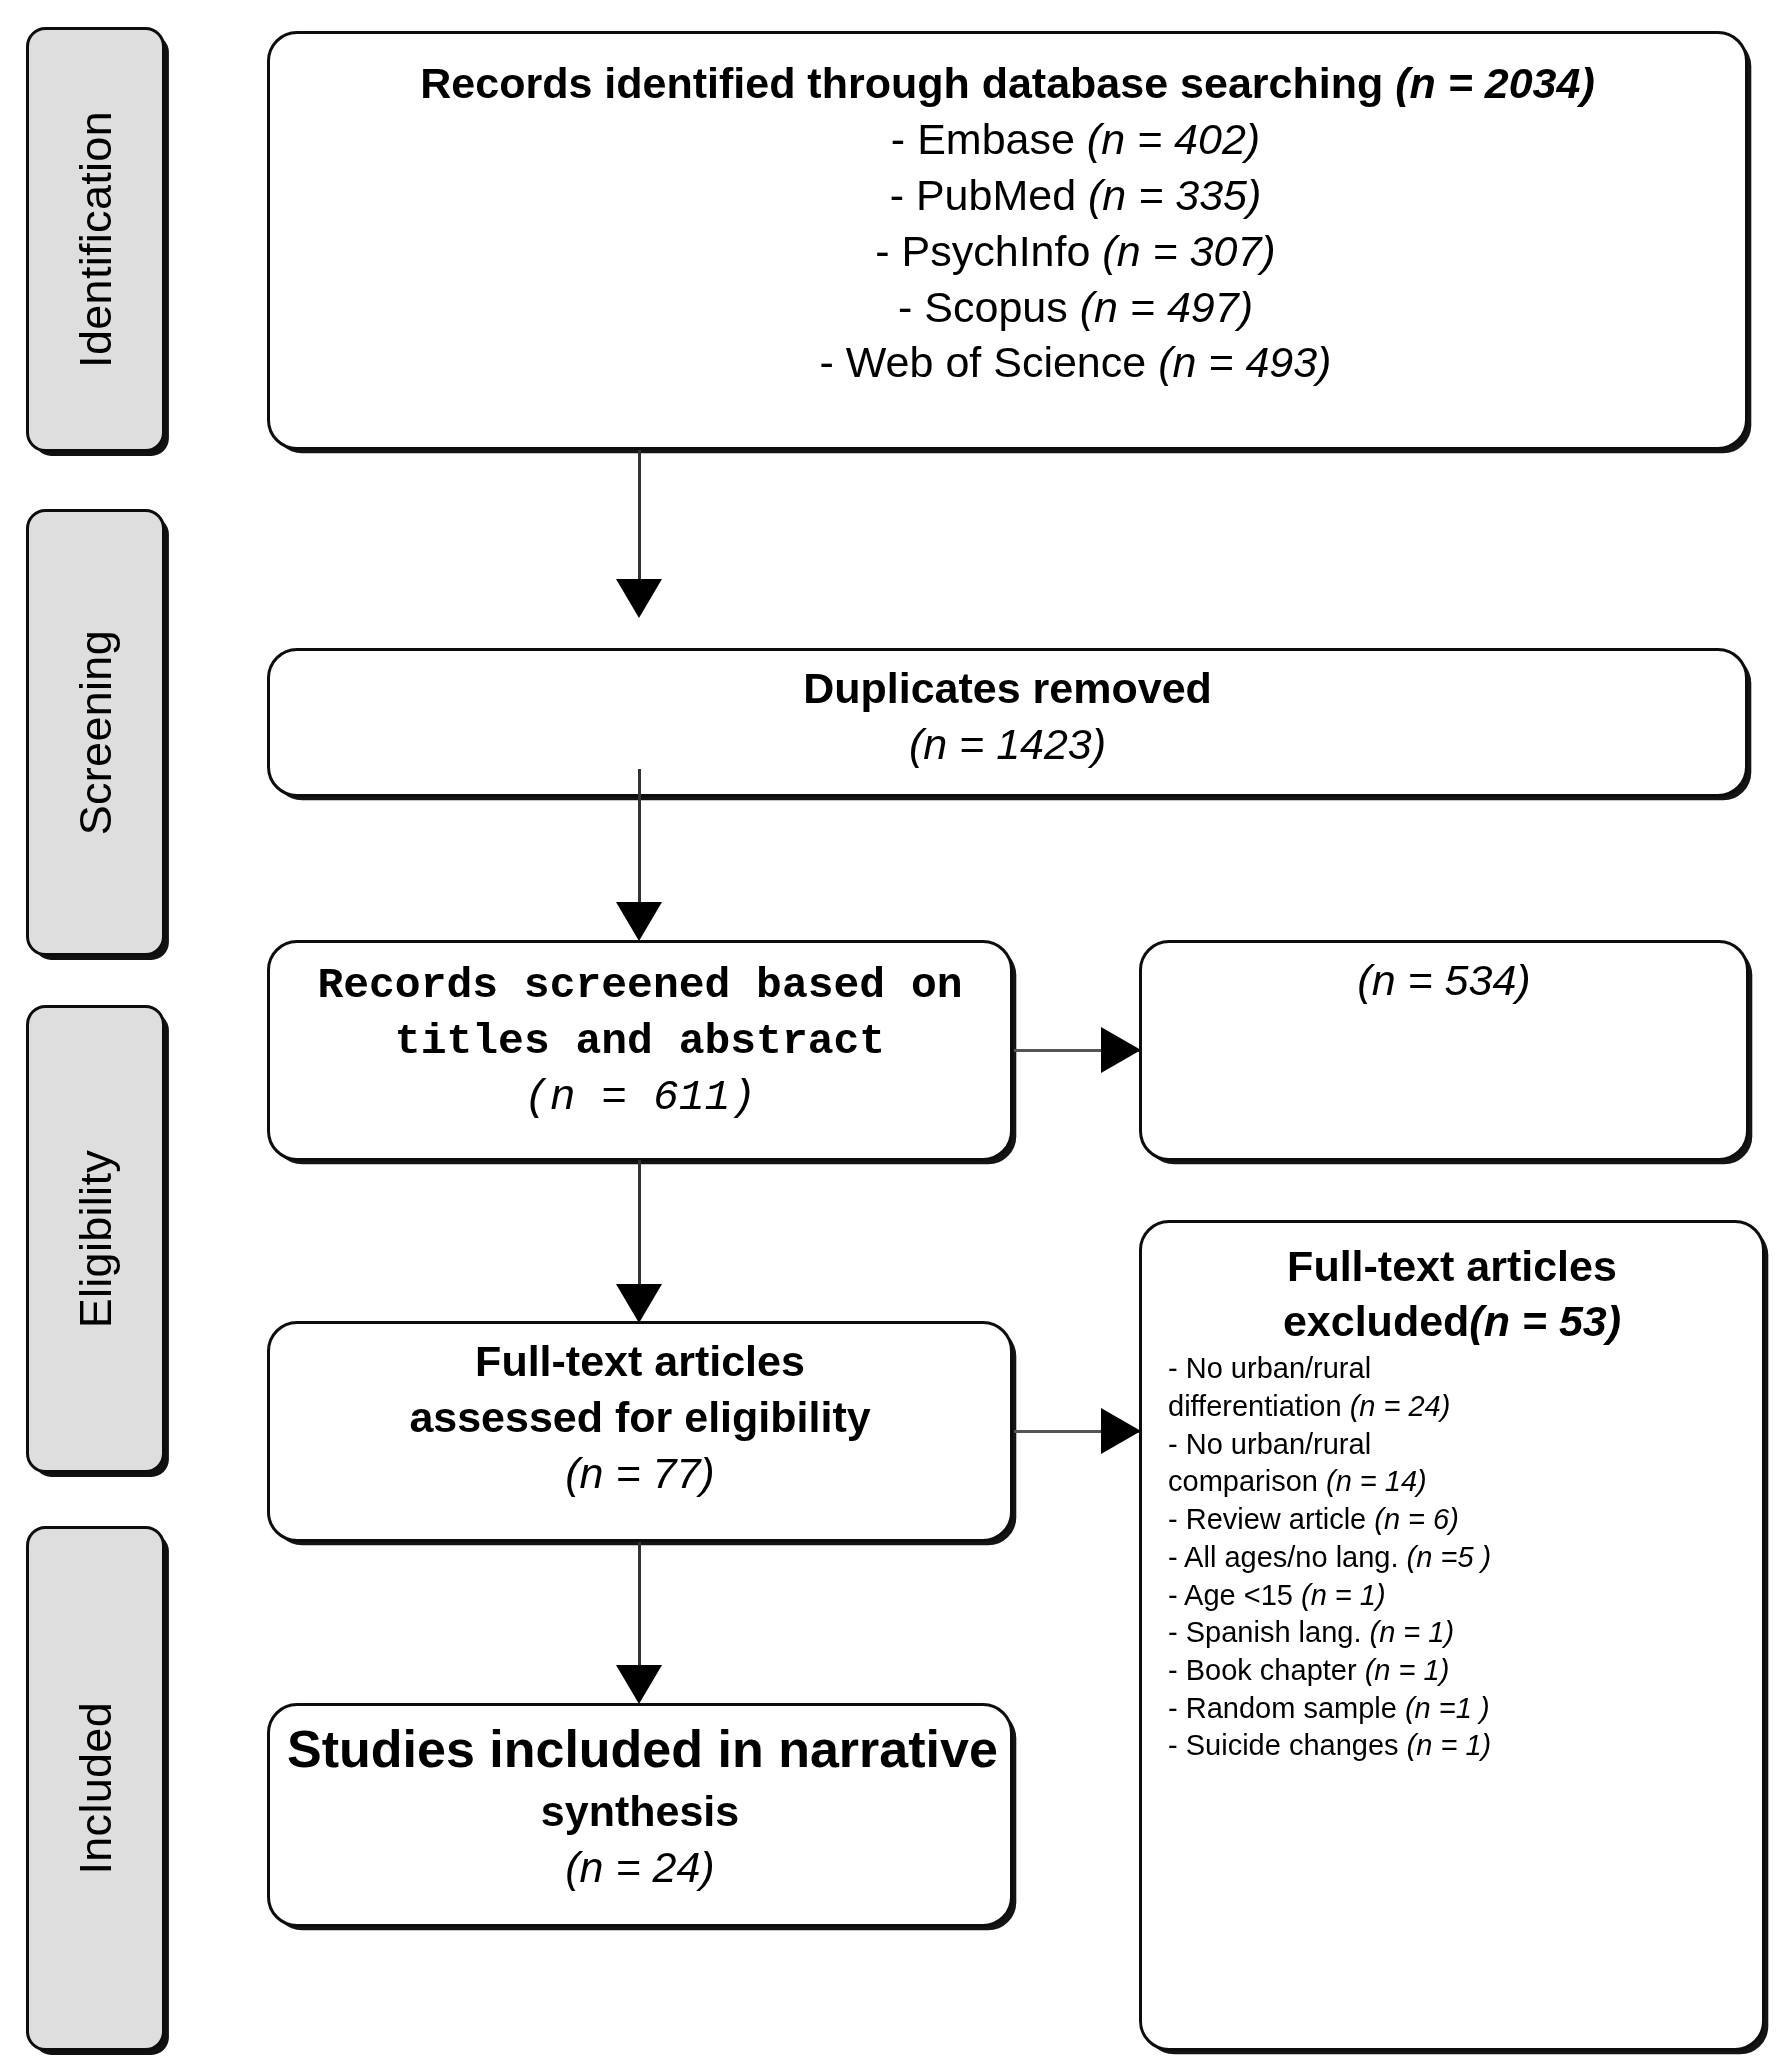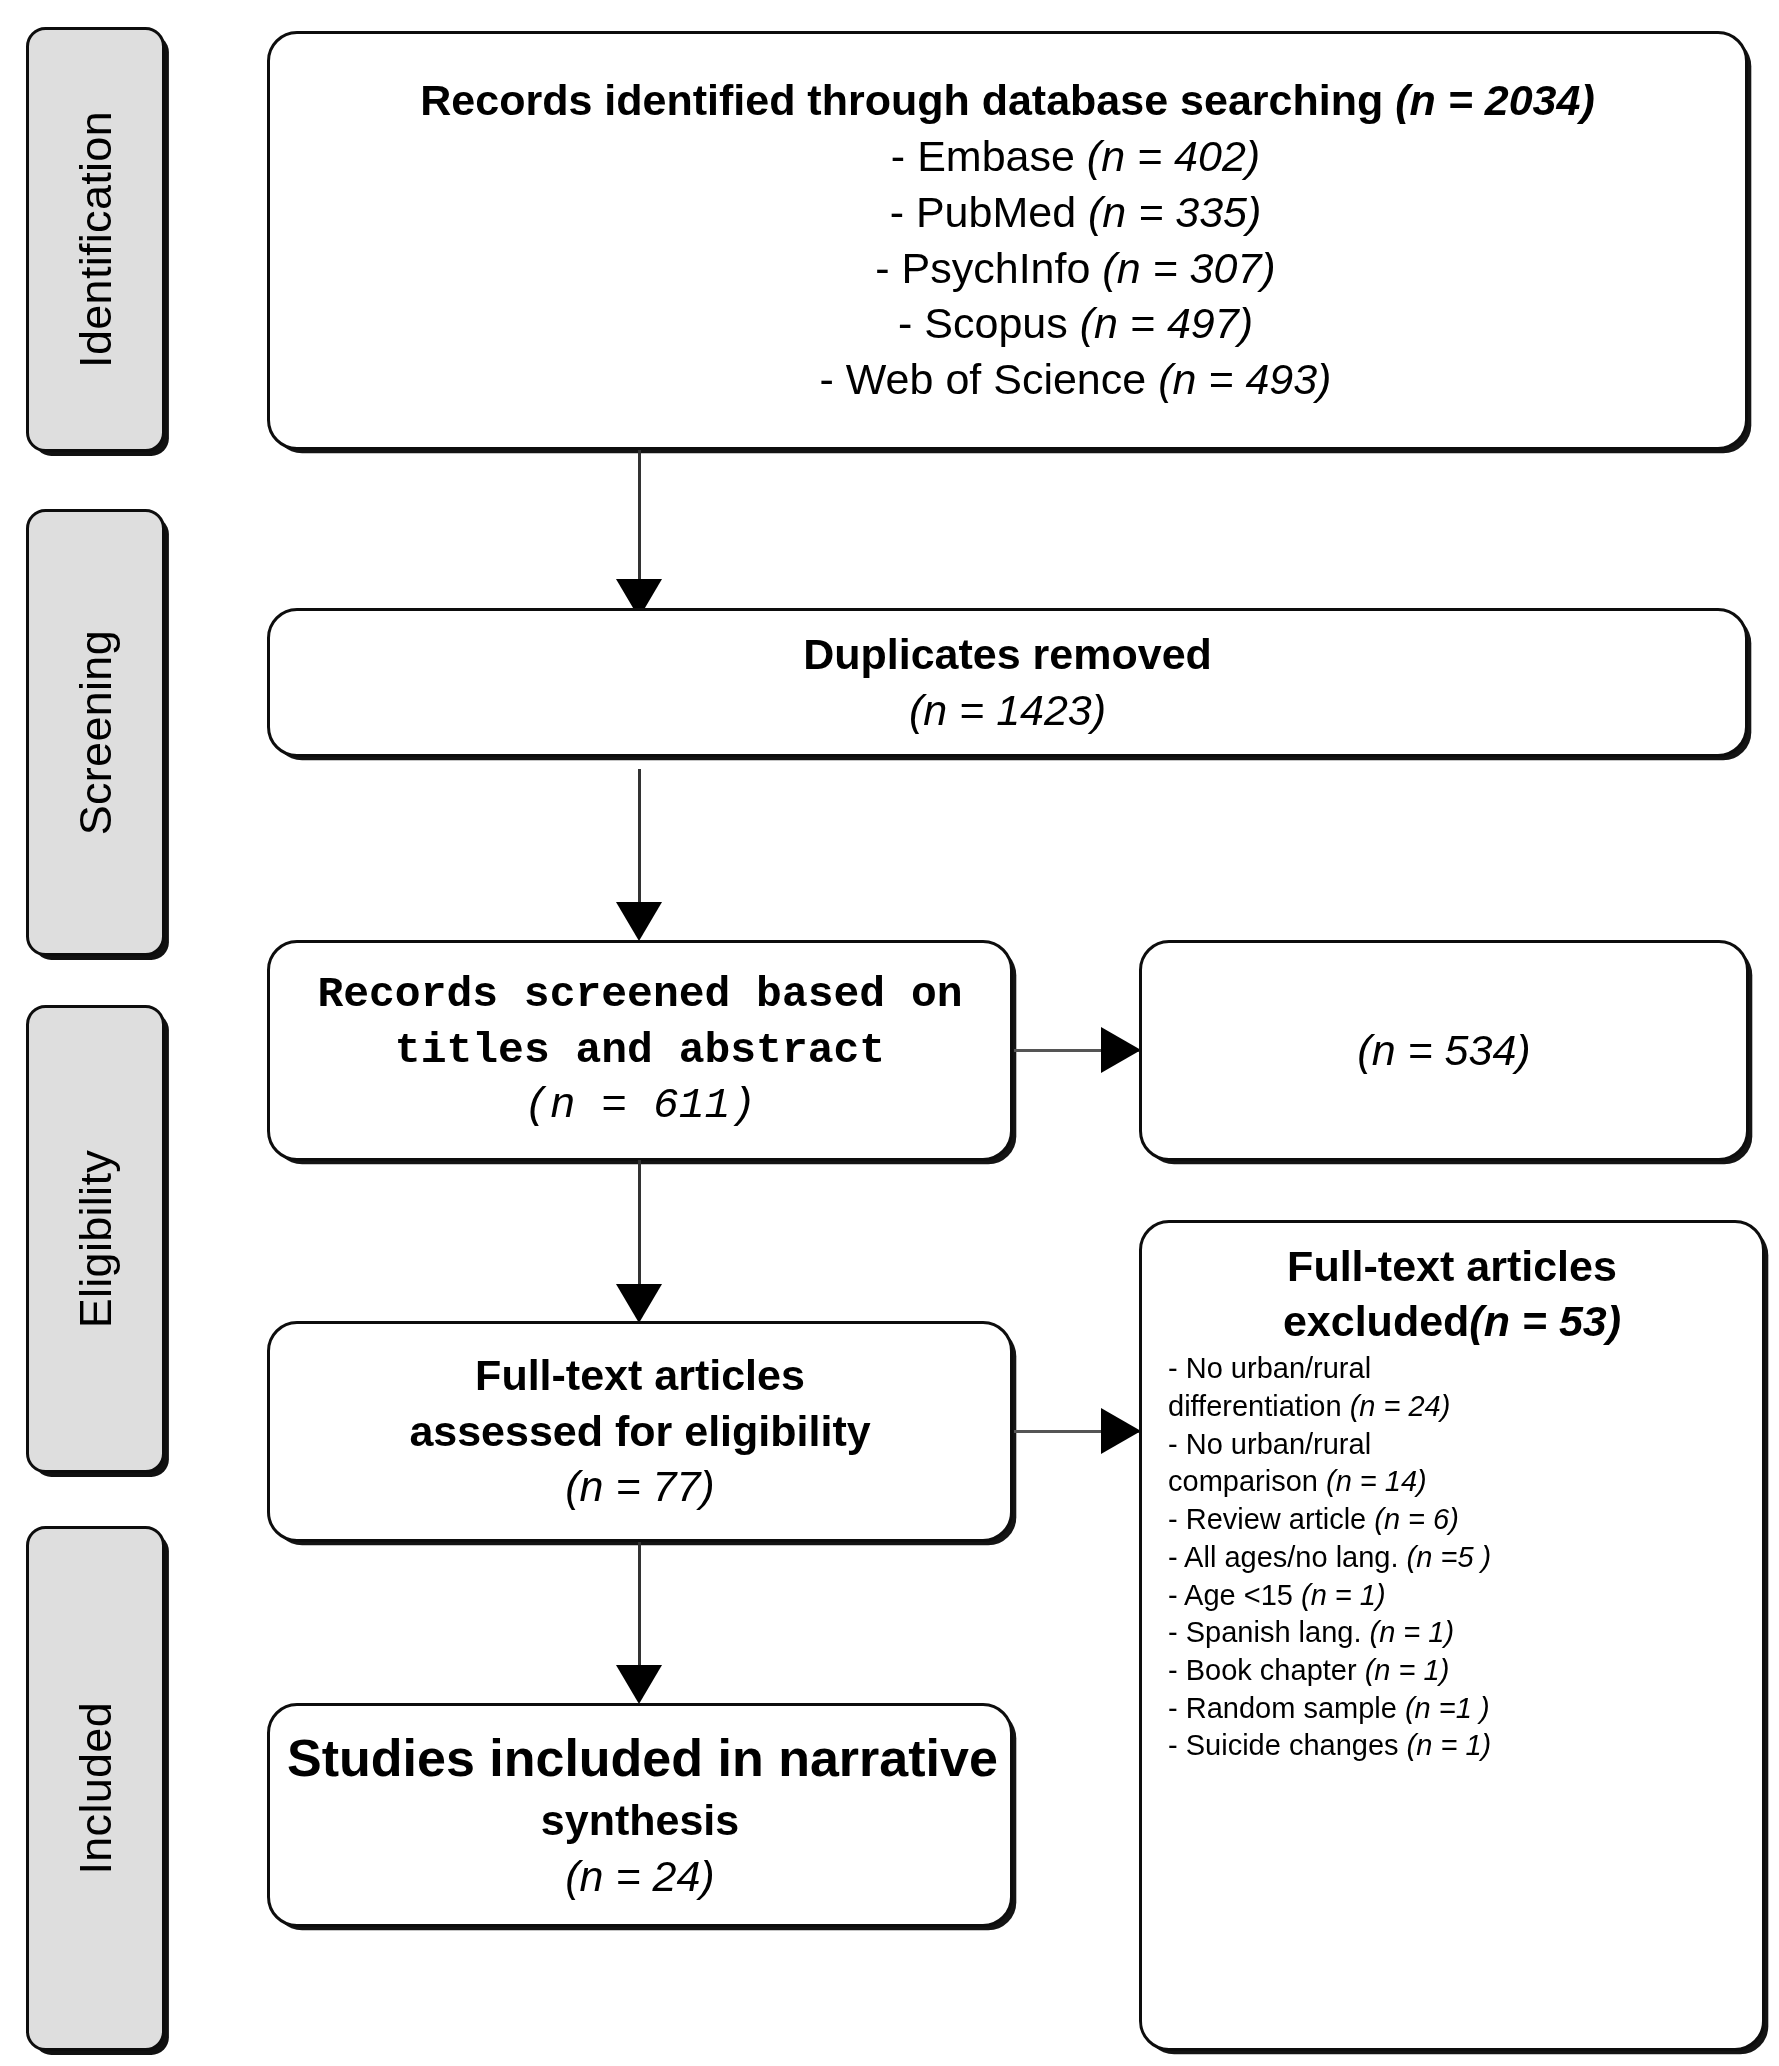--- a/index.html
+++ b/index.html
@@ -45,21 +45,20 @@
   
   .box {
     position: absolute;
     background: #ffffff;
     border: 3.2px solid #0d0d0d;
     border-radius: 30px;
     box-shadow: 5.2px 5.2px 0 -1.9px #141414;
     box-sizing: border-box;
     display: flex;
     flex-direction: column;
-    justify-content: center;
   }
   .box.list-top { justify-content: flex-start; }
 
   .line {
     font-size: 43px;
     line-height: 1.30;
     text-align: center;
     white-space: nowrap;
   }
   .line.b { font-weight: bold; }
@@ -147,21 +146,21 @@
     </div>
     <div class="line indent">
       <span>- Web of Science</span>
       <i>(n = 493)</i>
     </div>
   </div>
 
   <div class="vline" style="left:638px; top:450px; height:136px;"></div>
   <div class="arrow-down" style="left:616px; top:579px;"></div>
 
-  <div class="box" style="left:267px; top:608px; width:1481px; height:149px; padding:10.4px 19.5px;">
+  <div class="box" style="left:267px; top:648px; width:1481px; height:149px; padding:10.4px 19.5px;">
     <div class="line b">Duplicates removed</div>
     <div class="line">
       <i>(n = 1423)</i>
     </div>
   </div>
 
   <div class="vline" style="left:638px; top:769px; height:140px;"></div>
   <div class="arrow-down" style="left:616px; top:902px;"></div>
 
   <div class="box" style="left:267px; top:940px; width:746px; height:221px; padding:15px 17px;font-family:Liberation Mono, monospace;">

